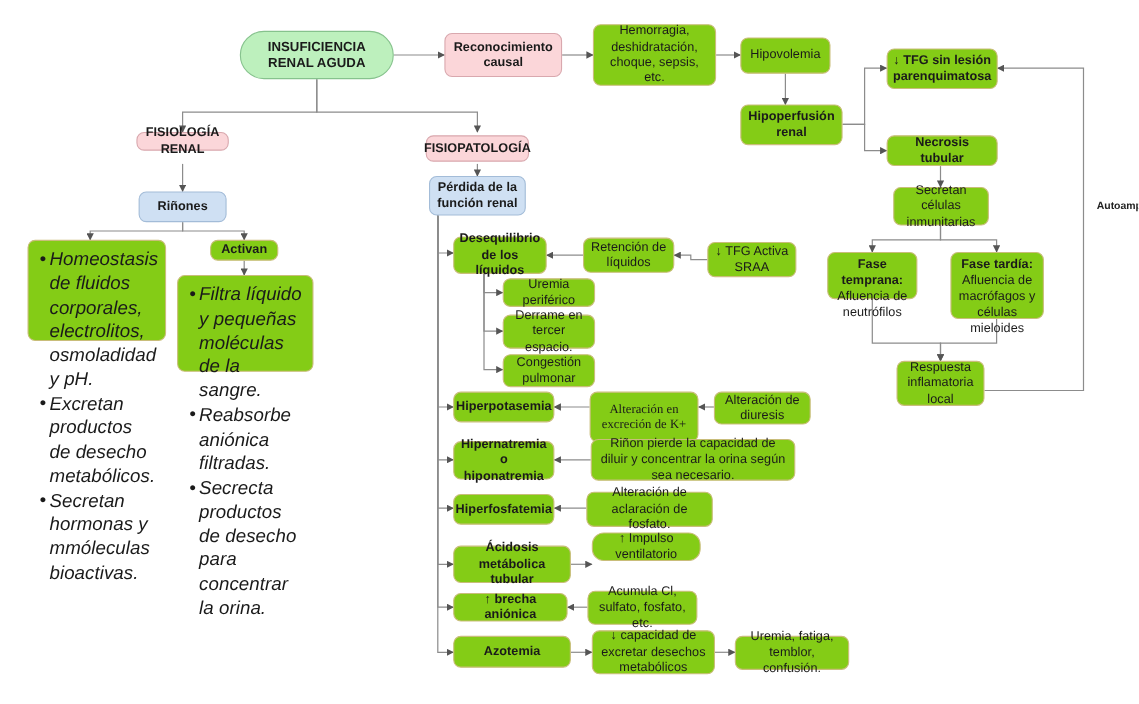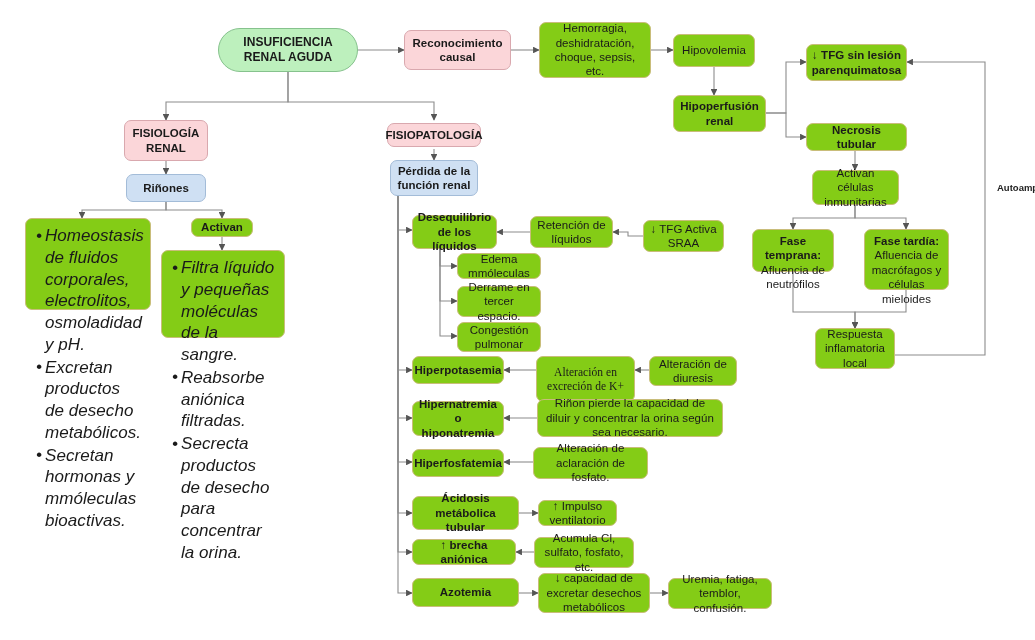--- a/index.html
+++ b/index.html
@@ -198,40 +198,40 @@
 
   <div class="node bold" style="left:806px; top:44px; width:101px; height:37px;">
     <span>↓ TFG sin lesión parenquimatosa</span>
   </div>
 
   <div class="node bold" style="left:806px; top:123px; width:101px; height:28px;">
     <span>Necrosis tubular</span>
   </div>
 
   <div class="node" style="left:812px; top:170px; width:87px; height:35px;">
-    <span>Activan células inmunitarias</span>
+    <span>Secretan células inmunitarias</span>
   </div>
 
   <div class="node" style="left:752px; top:229px; width:82px; height:43px; display:block; padding-top:4px;">
     <div style="font-weight:bold;">Fase temprana:</div>
     <div>Afluencia de neutrófilos</div>
   </div>
 
   <div class="node" style="left:864px; top:229px; width:85px; height:61px; display:block; padding-top:4px;">
     <div style="font-weight:bold;">Fase tardía:</div>
     <div>Afluencia de macrófagos y células mieloides</div>
   </div>
 
   <div class="node" style="left:815px; top:328px; width:80px; height:41px;">
     <span>Respuesta inflamatoria local</span>
   </div>
 
   <div class="edge-label" style="left:997px; top:182px;">Autoamplificación</div>
 
-  <div class="node pink" style="left:124px; top:120px; width:84px; height:41px;">
+  <div class="node pink" style="left:124px; top:120px; width:84px; height:17px;">
     <span>FISIOLOGÍA RENAL</span>
   </div>
 
   <div class="node blue" style="left:126px; top:174px; width:80px; height:28px;">
     <span>Riñones</span>
   </div>
 
   <div class="node list" style="left:25px; top:218px; width:126px; height:92px;">
     <ul>
       <li>Homeostasis de fluidos corporales, electrolitos, osmoladidad y pH.</li>
@@ -266,21 +266,21 @@
 
   <div class="node" style="left:530px; top:216px; width:83px; height:32px;text-align:center;">
     <span>Retención de líquidos</span>
   </div>
 
   <div class="node" style="left:643px; top:220px; width:81px; height:32px;">
     <span>↓ TFG Activa SRAA</span>
   </div>
 
   <div class="node" style="left:457px; top:253px; width:84px; height:26px;">
-    <span>Edema mmóleculas</span>
+    <span>Uremia periférico</span>
   </div>
 
   <div class="node" style="left:457px; top:286px; width:84px; height:31px;">
     <span>Derrame en tercer espacio.</span>
   </div>
 
   <div class="node" style="left:457px; top:322px; width:84px; height:30px;">
     <span>Congestión pulmonar</span>
   </div>
 
@@ -309,21 +309,21 @@
   </div>
 
   <div class="node" style="left:533px; top:447px; width:115px; height:32px;">
     <span>Alteración de aclaración de fosfato.</span>
   </div>
 
   <div class="node bold" style="left:412px; top:496px; width:107px; height:34px;">
     <span>Ácidosis metábolica tubular</span>
   </div>
 
-  <div class="node" style="left:538px; top:500px; width:79px; height:26px;">
+  <div class="node" style="left:538px; top:484px; width:99px; height:26px;border-radius:11px;">
     <span>↑ Impulso ventilatorio</span>
   </div>
 
   <div class="node bold" style="left:412px; top:539px; width:104px; height:26px;">
     <span>↑ brecha aniónica</span>
   </div>
 
   <div class="node" style="left:534px; top:537px; width:100px; height:31px;">
     <span>Acumula Cl, sulfato, fosfato, etc.</span>
   </div>

